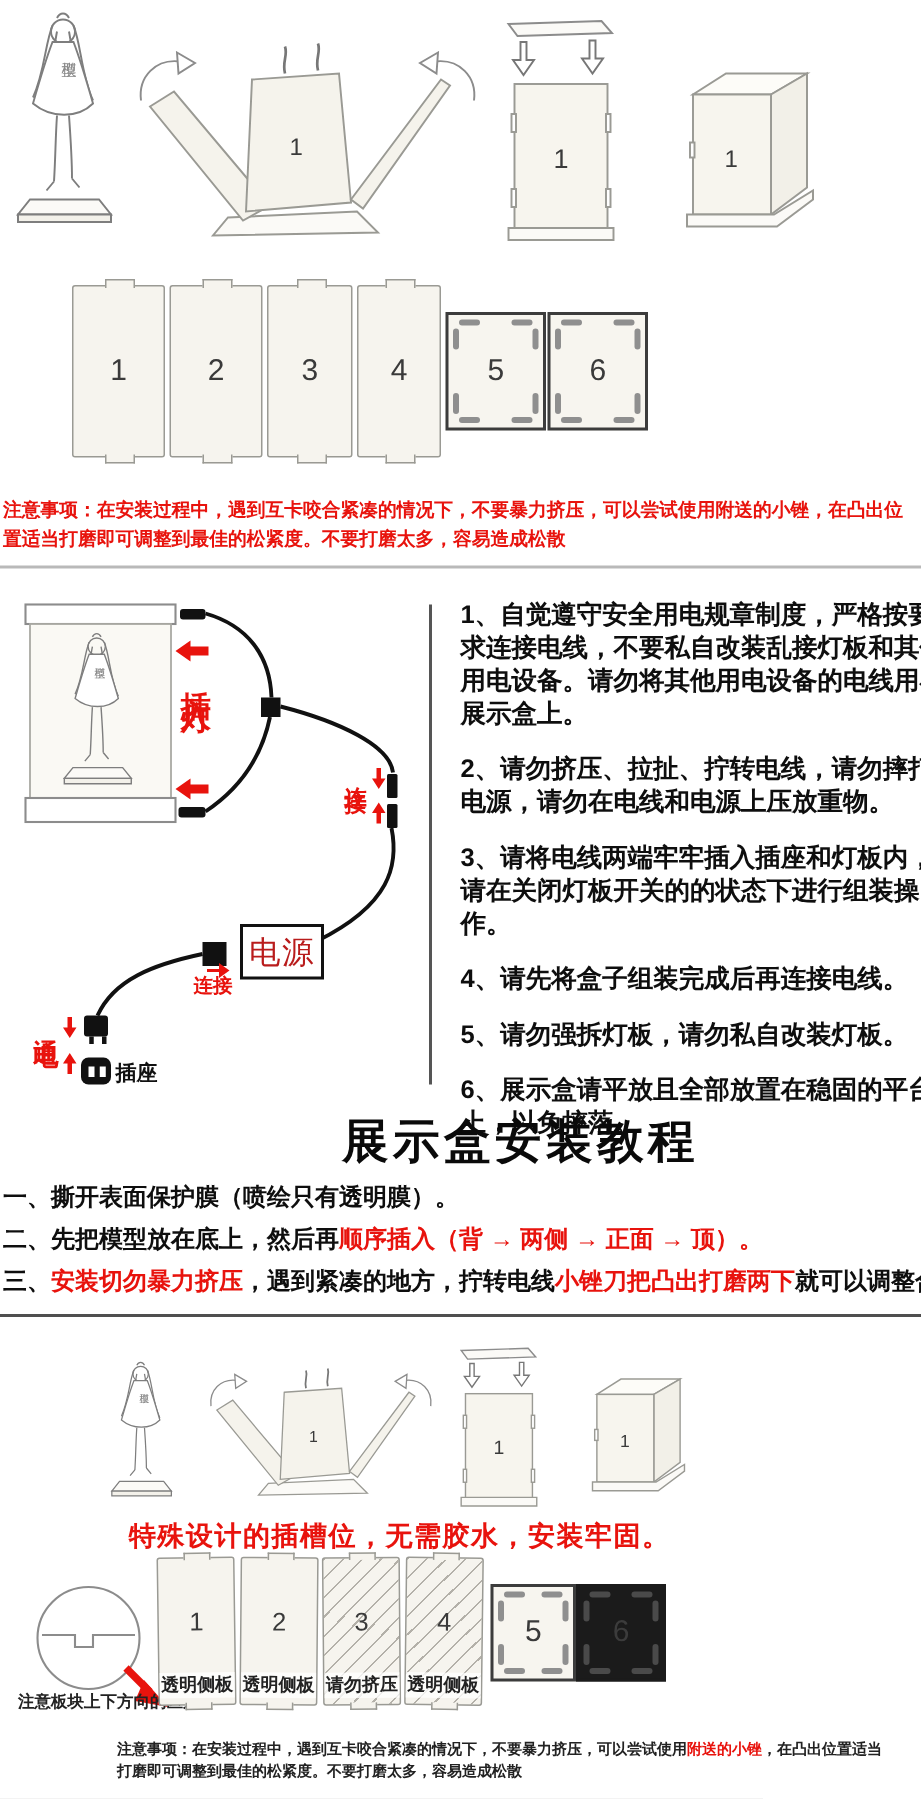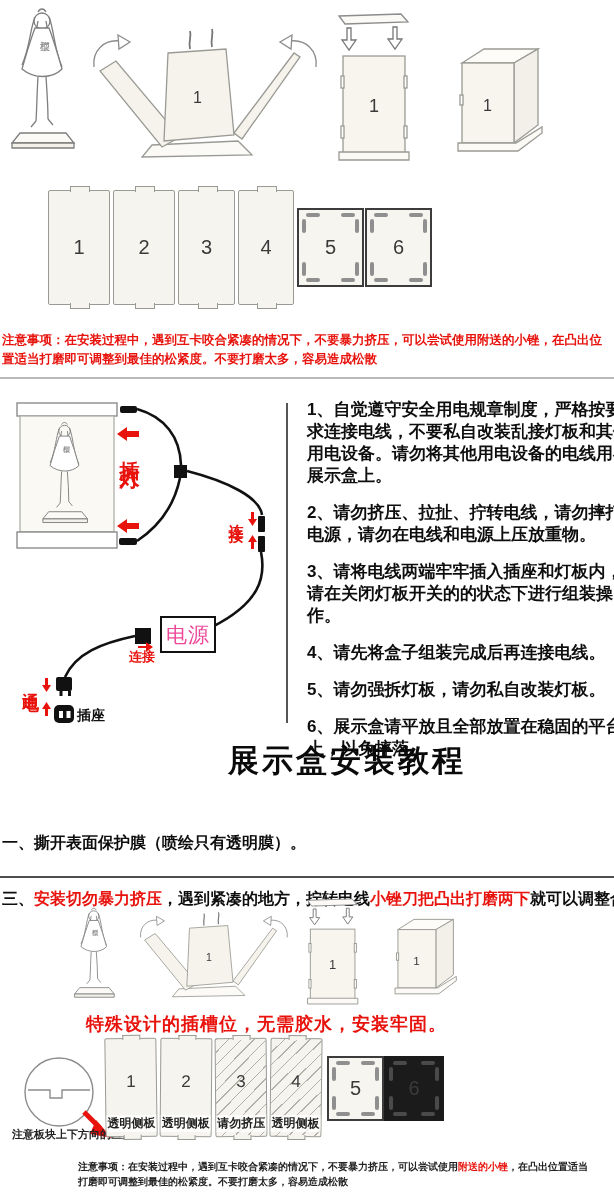--- a/index.html
+++ b/index.html
@@ -42,33 +42,33 @@
   .notice-top b{font-weight:800;}
   .hr1{left:0;top:377px;width:614px;height:2px;background:#b9b9b9;}
   .hr2{left:0;top:876px;width:614px;height:2px;background:#4f4f4f;}
 
   
   .vtext{writing-mode:vertical-rl;text-orientation:upright;font-weight:700;color:#e8130d;}
   .lbl-insert{left:117px;top:445px;font-size:20px;letter-spacing:4px;}
   .lbl-connect-r{left:226px;top:512px;font-size:15px;letter-spacing:3px;}
   .lbl-power{left:160px;top:616px;width:52px;height:33px;border:2px solid #111;background:#fff;
              font-size:21px;font-weight:400;display:flex;align-items:center;justify-content:center;
-             letter-spacing:1px;color:#ec4899;}
+             letter-spacing:1px;color:#b91c1c;}
   .lbl-connect-b{left:129px;top:648px;font-size:13px;font-weight:700;color:#e8130d;}
   .lbl-poweron{left:19px;top:679px;font-size:17px;letter-spacing:2px;}
   .lbl-socket{left:77px;top:707px;font-size:14px;color:#111;font-weight:700;}
 
   
   .rules{left:307px;top:399px;width:324px;font-size:17px;line-height:22px;font-weight:600;color:#0e0e0e;}
   .rules p{margin:0 0 15px 0;}
 
   
   .title{left:0;top:740px;width:614px;text-align:center;font-size:31px;font-weight:700;
          letter-spacing:3px;color:#0a0a0a;padding-left:40px;}
-  .step{left:2px;font-size:16px;line-height:20px;font-weight:700;color:#0e0e0e;white-space:nowrap;margin-top:44px;}
+  .step{left:2px;font-size:16px;line-height:20px;font-weight:700;color:#0e0e0e;white-space:nowrap;}
   .step .red{color:#e8130d;}
   .step1{top:789px;} .step2{top:817px;} .step3{top:845px;}
 
   
   .slogan{left:86px;top:1012px;font-size:18px;font-weight:700;color:#e8130d;letter-spacing:1px;}
   .dir-note{left:12px;top:1127px;font-size:11px;font-weight:600;color:#222;}
   .bpanel{position:absolute;top:1038px;width:50px;height:97px;background:#f6f4ee;
           border:1px solid #9a9a94;border-radius:2px;}
   .bpanel::before,.bpanel::after{content:"";position:absolute;left:50%;margin-left:-8px;
           width:16px;height:4px;background:#f6f4ee;border:1px solid #9a9a94;}
@@ -267,20 +267,23 @@
     <p>4、请先将盒子组装完成后再连接电线。</p>
     <p>5、请勿强拆灯板，请勿私自改装灯板。</p>
     <p>6、展示盒请平放且全部放置在稳固的平台上，以免摔落。</p>
   </div>
 
   <div class="abs title">展示盒安装教程</div>
 
   <div class="abs step step1">
     <span>一、</span><span>撕开表面保护膜（喷绘只有透明膜）。</span>
   </div>
+  <div class="abs step step2">
+    <span>二、</span><span>先把模型放在底上，然后再</span><span class="red">顺序插入（背 → 两侧 → 正面 → 顶）。</span>
+  </div>
   <div class="abs step step3">
     <span>三、</span><span class="red">安装切勿暴力挤压</span><span>，遇到紧凑的地方，拧转电线</span><span class="red">小锉刀把凸出打磨两下</span><span>就可以调整合适的松紧</span>
   </div>
 
   <div class="abs hr2"></div>
 
   <svg class="abs" style="left:0;top:893px" width="470" height="120" viewBox="0 0 470 120">
     <g>
         <use href="#g-figure" transform="translate(72,14) scale(0.64)"></use>
       </g>

